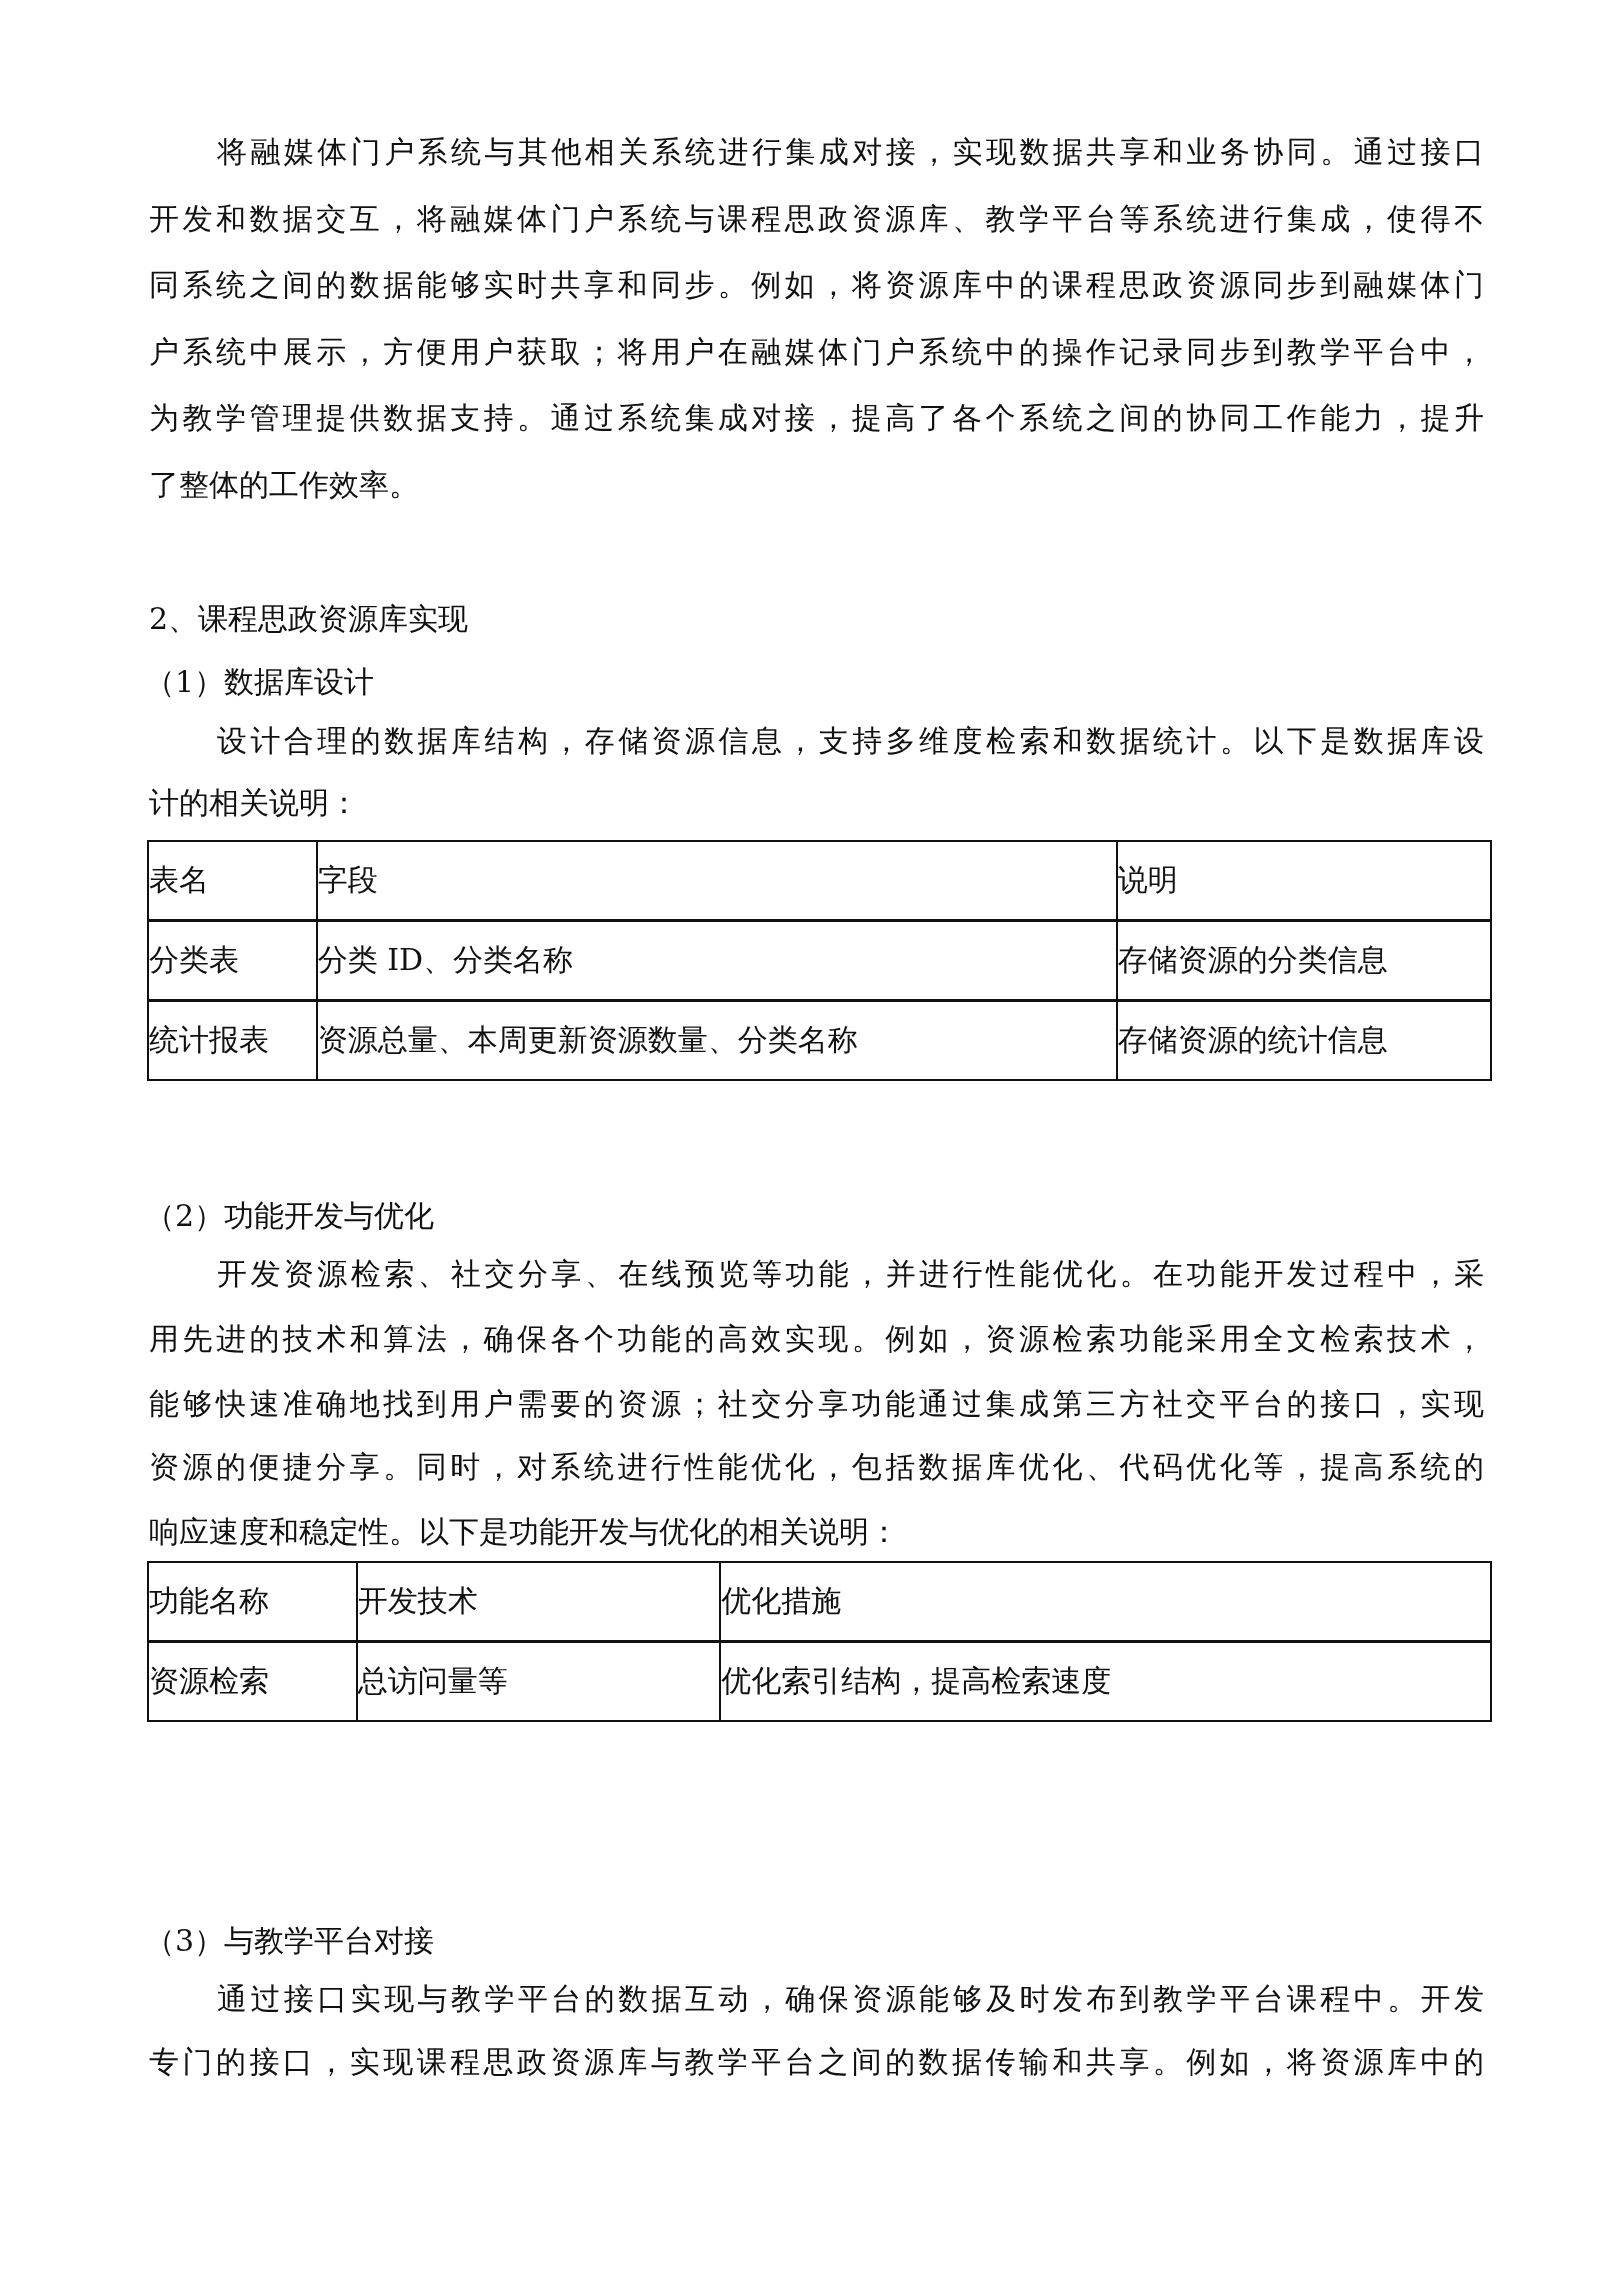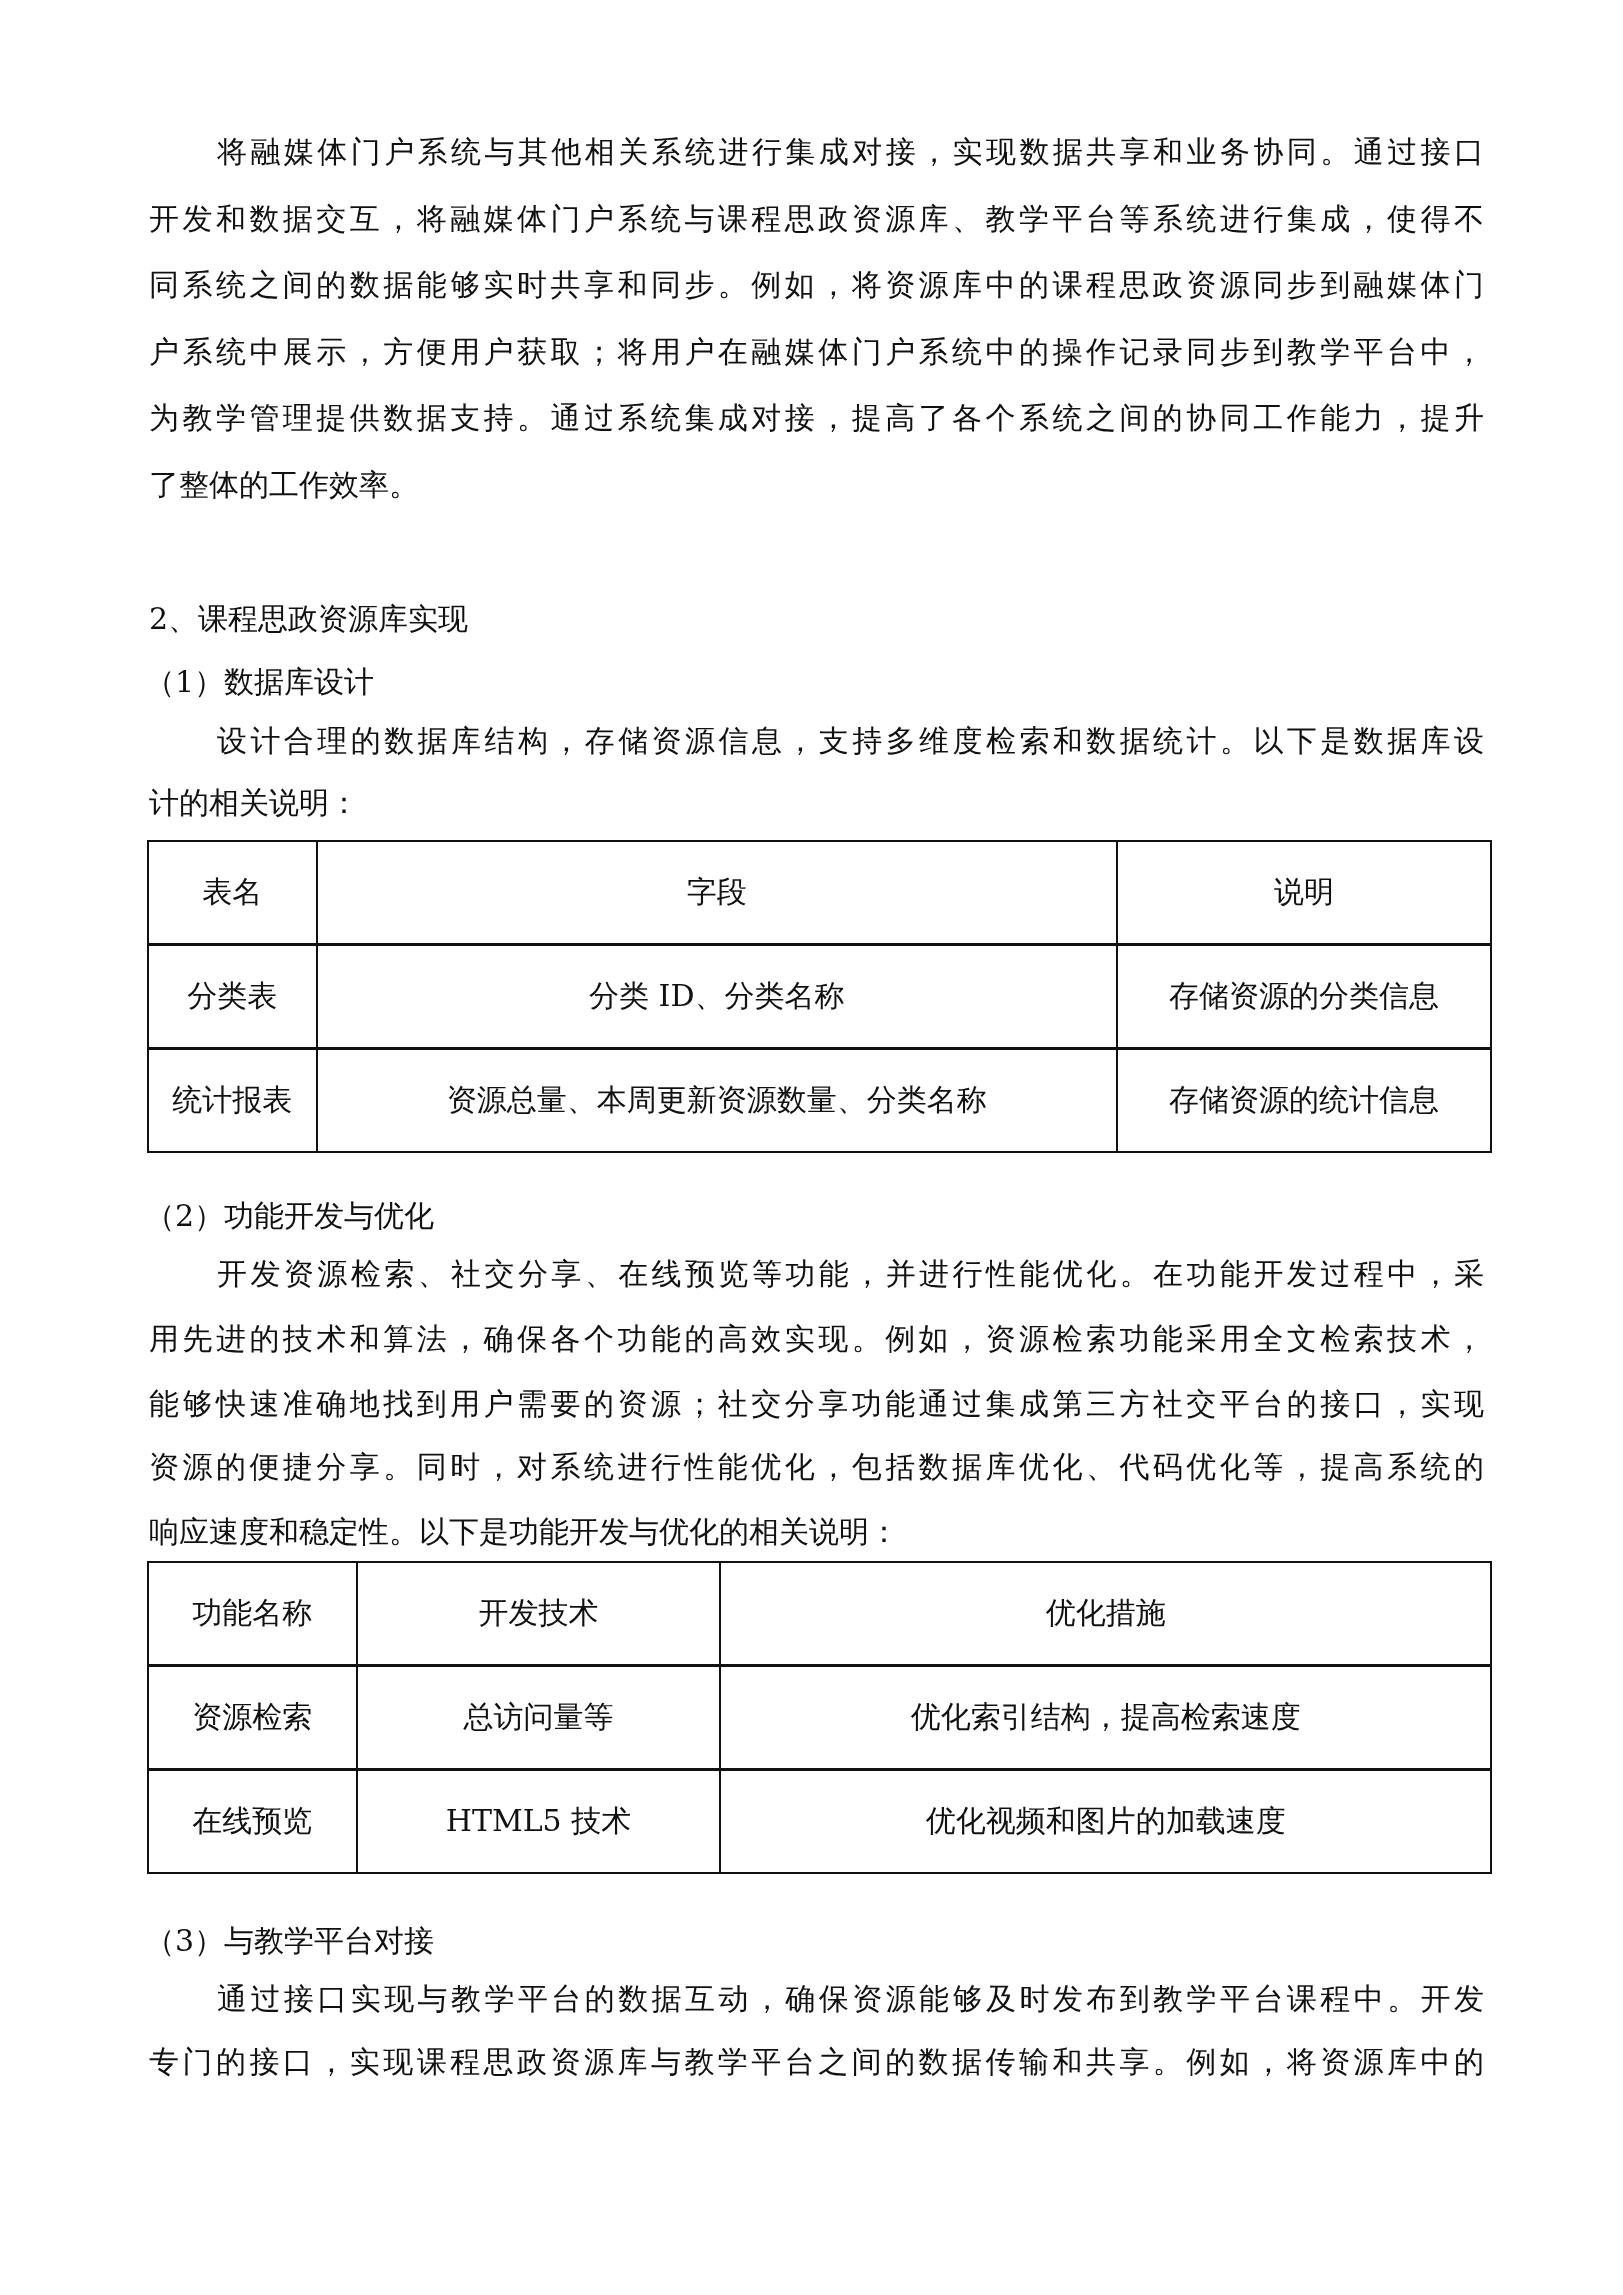--- a/index.html
+++ b/index.html
@@ -3,21 +3,21 @@
 <meta charset="utf-8">
 <style>
   html, body { margin:0; padding:0; background:#ffffff; }
   body { width:1623px; height:2295px; position:relative; overflow:hidden;
          font-family:"DejaVu Serif", "Liberation Serif", serif; color:#111; }
   .line { position:absolute; left:149px; font-size:30px; line-height:39px; white-space:nowrap; }
   .justify { width:1335px; text-align:justify; text-align-last:justify;font-family:Liberation Serif, serif; }
   .indent { left:217px; width:1267px; }
   .full { left:149px; }
   table { position:absolute; border-collapse:collapse; font-size:30px; }
-  td { border:2px solid #111; text-align:center; vertical-align:middle; height:77px; padding:12px; }
+  td { border:2px solid #111; text-align:left; vertical-align:middle; height:77px; padding:0; }
   tr.row td { border-top-width:3.3px; }
 </style>
 </head>
 <body>
 
 <div>
   <div class="line justify indent" style="top:132px">将融媒体门户系统与其他相关系统进行集成对接，实现数据共享和业务协同。通过接口</div>
   <div class="line justify full" style="top:199px">开发和数据交互，将融媒体门户系统与课程思政资源库、教学平台等系统进行集成，使得不</div>
   <div class="line justify full" style="top:265px">同系统之间的数据能够实时共享和同步。例如，将资源库中的课程思政资源同步到融媒体门</div>
   <div class="line justify full" style="top:332px">户系统中展示，方便用户获取；将用户在融媒体门户系统中的操作记录同步到教学平台中，</div>
@@ -78,25 +78,20 @@
       <tr>
     <td>功能名称</td>
     <td>开发技术</td>
     <td>优化措施</td>
   </tr>
   <tr class="row">
     <td>资源检索</td>
     <td>总访问量等</td>
     <td>优化索引结构，提高检索速度</td>
   </tr>
-  <tr class="row">
-    <td>在线预览</td>
-    <td>HTML5 技术</td>
-    <td>优化视频和图片的加载速度</td>
-  </tr>
 </tbody>
   </table>
 
 <div class="line" style="top:1921px; left:145px">（3）与教学平台对接</div>
 
 <div>
   <div class="line justify indent" style="top:1979px">通过接口实现与教学平台的数据互动，确保资源能够及时发布到教学平台课程中。开发</div>
   <div class="line justify full" style="top:2042px">专门的接口，实现课程思政资源库与教学平台之间的数据传输和共享。例如，将资源库中的</div>
 </div>
 

